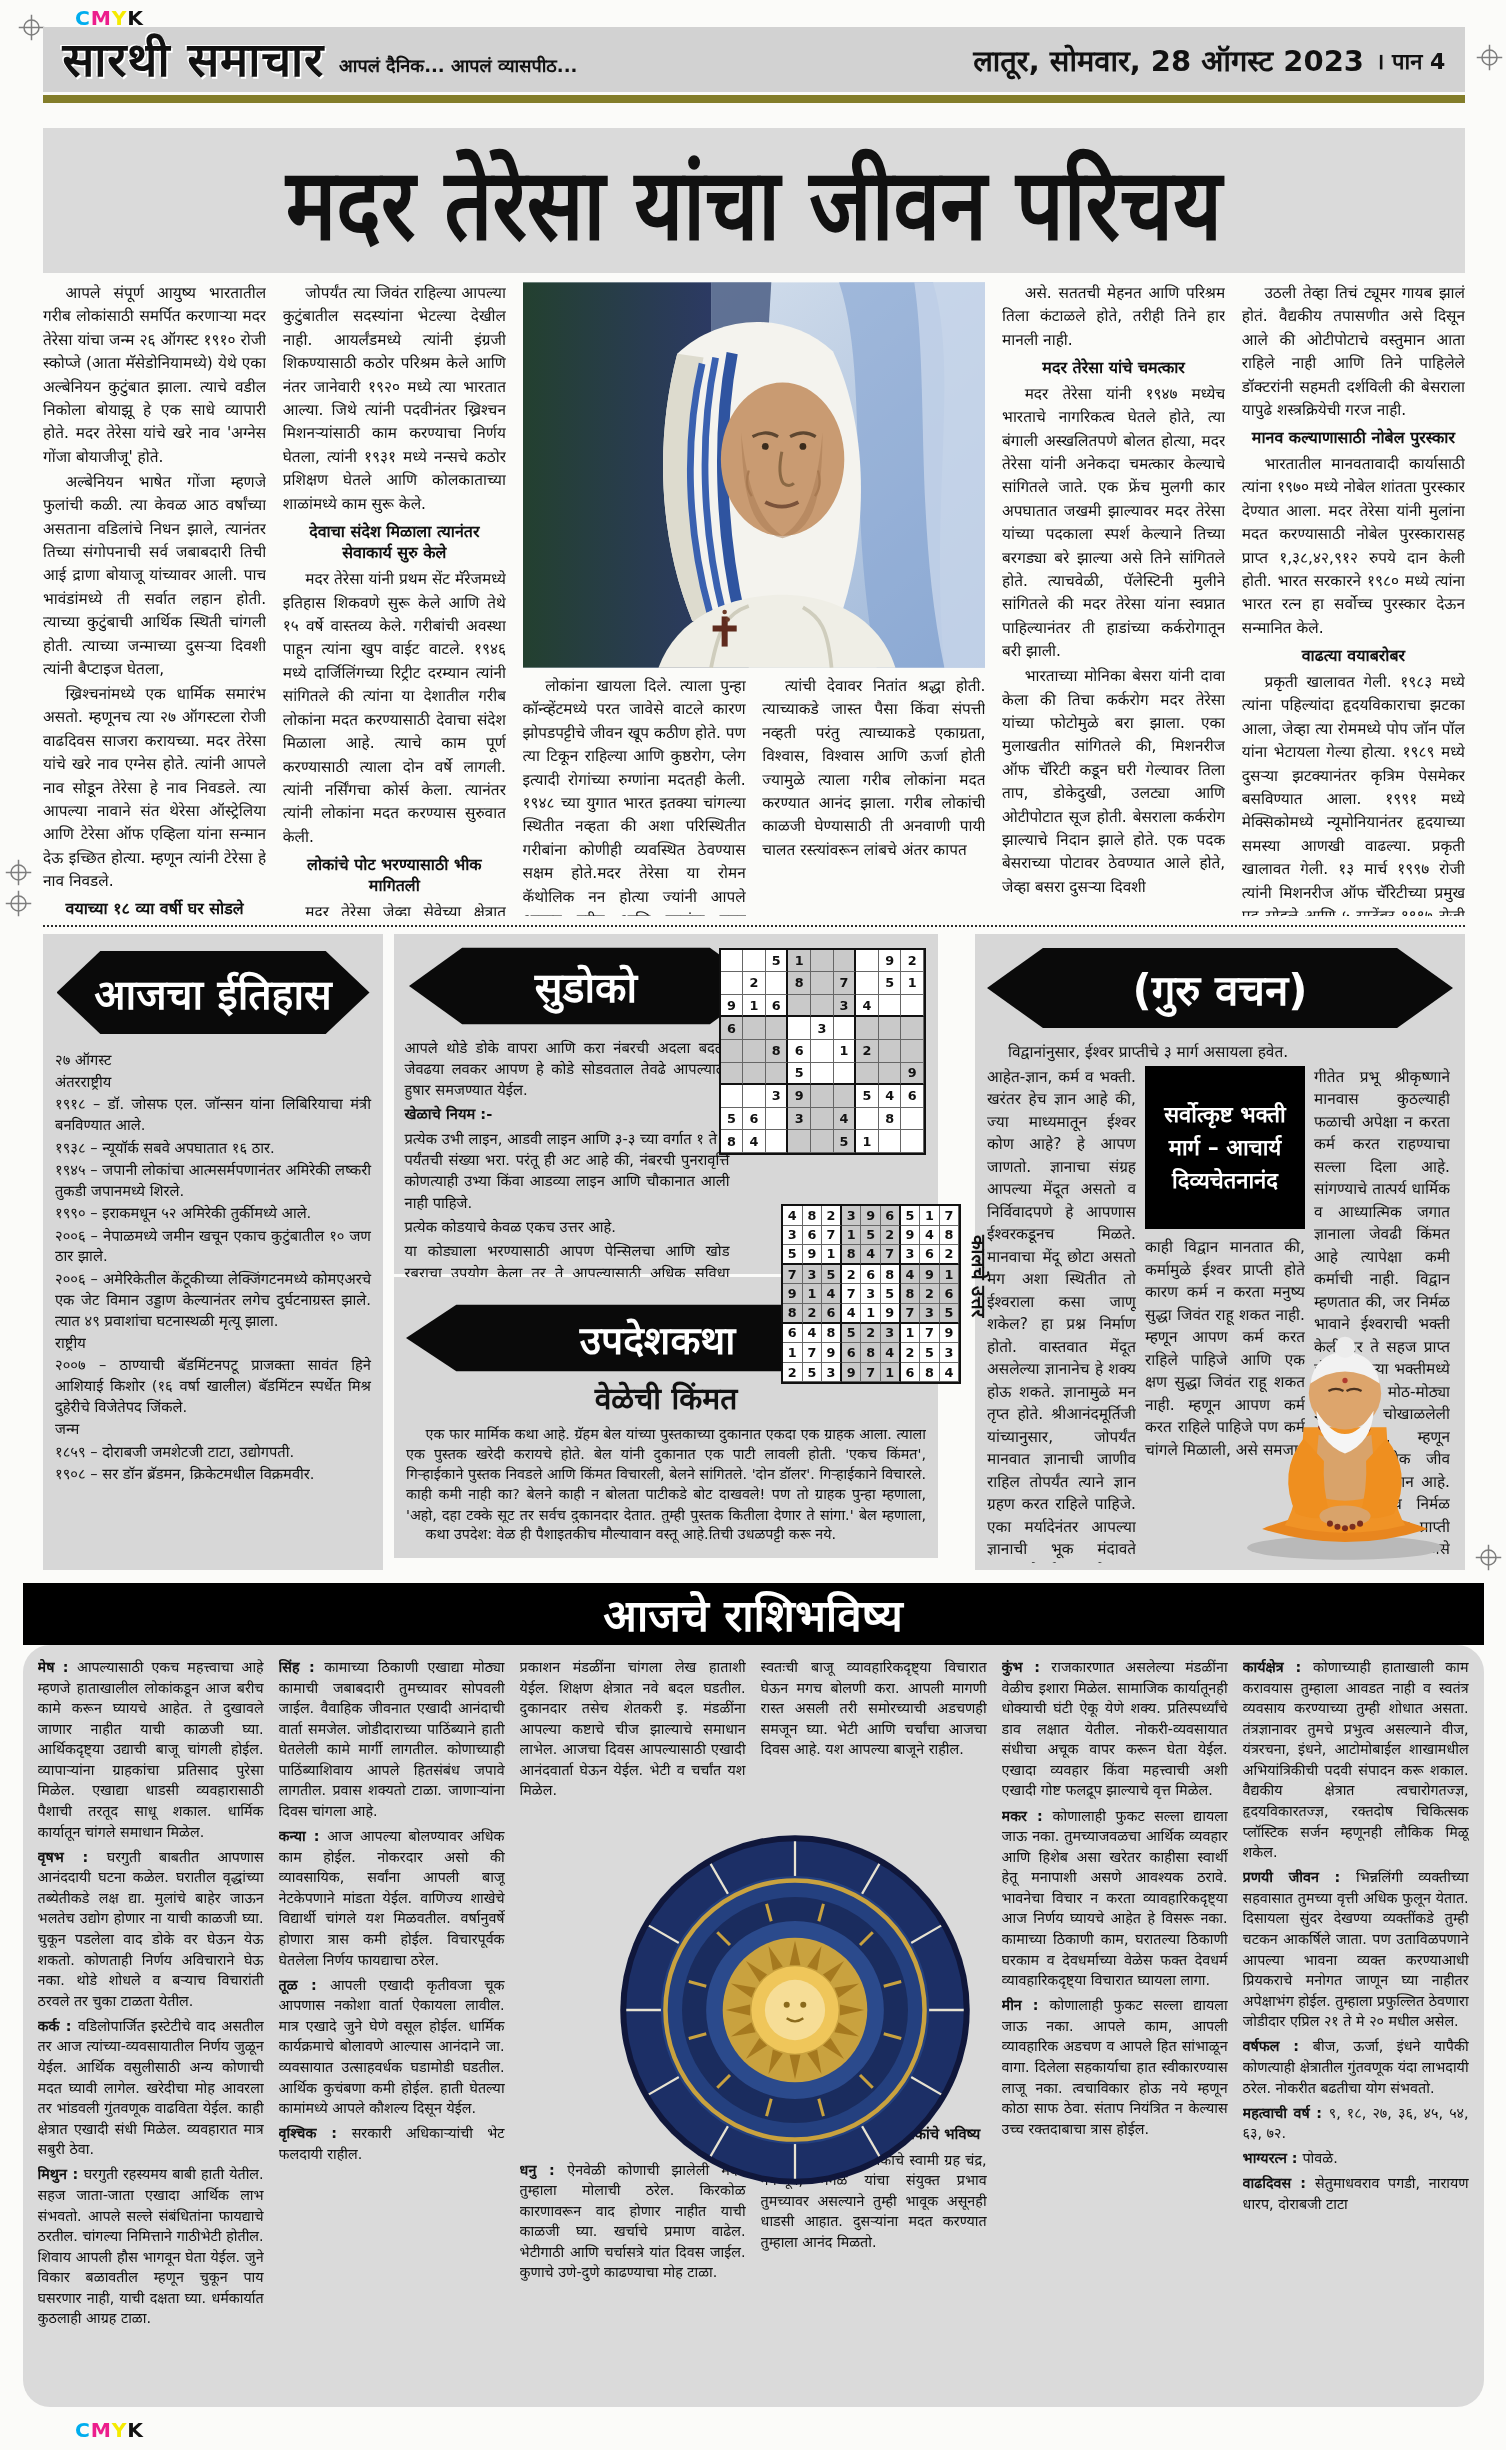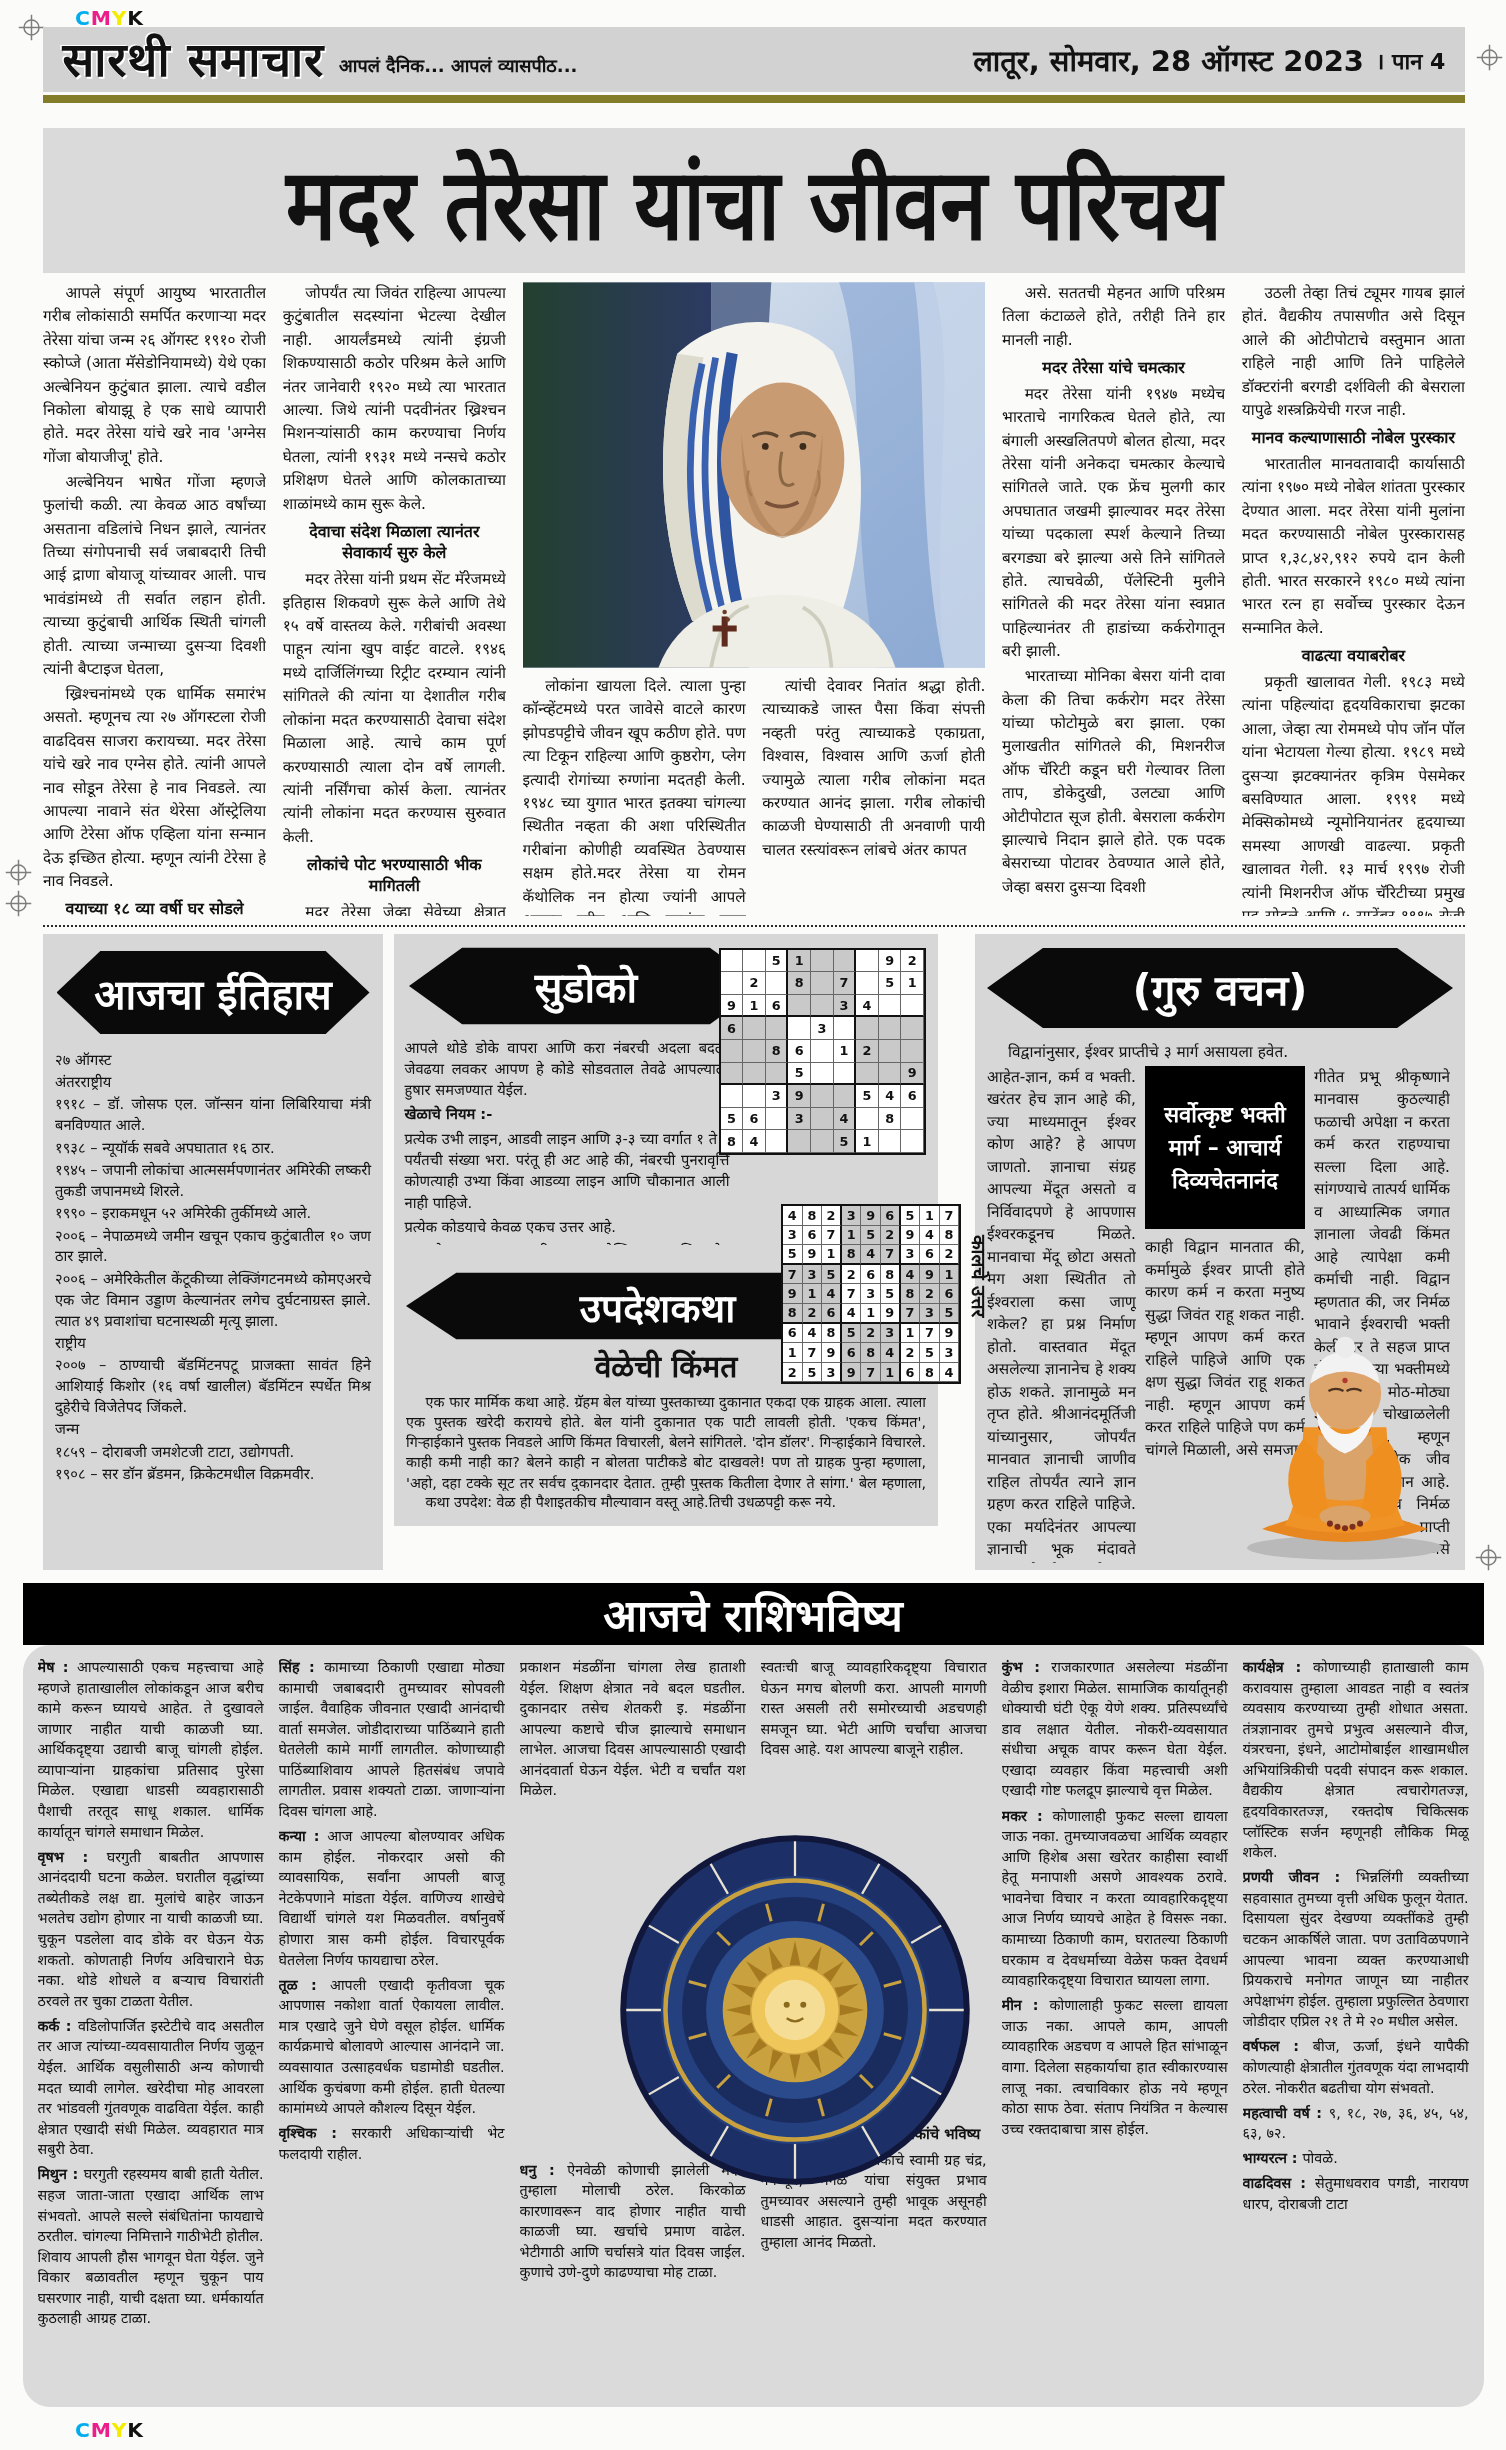--- a/index.html
+++ b/index.html
@@ -49,21 +49,21 @@
     clip-path:polygon(0 50%,15% 4%,85% 4%,100% 50%,85% 96%,15% 96%);}
   .sud-text{width:325px;font-size:14.7px;line-height:1.45;text-align:justify;}
   .sud-text p{margin:0 0 3px;}
   .sgrid{display:grid;background:#fff;border:2.3px solid #111;}
   .sgrid .cell{display:flex;align-items:center;justify-content:center;
     font-size:12.8px;font-weight:bold;color:#111;background:#fff;}
   .sgrid .shade{background:#c9c9c9;}
   #sudoku-grid{position:absolute;right:12px;top:13.6px;grid-template-columns:repeat(9,22.6px);grid-auto-rows:22.6px;}
   #sudoku-solution{left:781px;top:1204px;grid-template-columns:repeat(9,19.6px);grid-auto-rows:19.6px;z-index:5;}
   #answer-label{left:966px;top:1235px;writing-mode:vertical-rl;font-size:19px;font-weight:bold;z-index:5;}
-  #updesh-panel{left:394px;top:1245px;width:544px;height:281px;padding:24px 12px;overflow:hidden;}
+  #updesh-panel{left:394px;top:1277px;width:544px;height:281px;padding:24px 12px;overflow:hidden;}
   #updesh-ribbon{height:71px;width:503px;font-size:39px;margin:1.5px 0 3px;
     clip-path:polygon(0 50%,10% 3%,100% 3%,100% 97%,10% 97%);}
   #story-title{text-align:center;font-weight:bold;font-size:30px;margin:1.5px 0 6px;}
   #story-paras{height:99px;overflow:hidden;}
   #story-paras p{font-size:14.3px;line-height:1.42;text-align:justify;margin:0 0 3px;text-indent:19.6px;}
   .moral{font-size:14.3px;text-indent:19.6px;margin:1.5px 0 0;}
   #guru-panel{left:975px;top:934px;width:490px;height:636px;padding:9px 12px;overflow:hidden;}
   #guru-ribbon{height:87px;font-size:42px;margin:1.5px 0 9px;
     clip-path:polygon(0 50%,12% 4%,88% 4%,100% 50%,88% 96%,12% 96%);}
   .guru-lead{font-size:15.4px;line-height:1.45;text-align:justify;text-indent:21px;margin:0 0 3px;}
@@ -155,21 +155,21 @@
       <div class="a-col photo-clear">
         <p>त्यांची देवावर नितांत श्रद्धा होती. त्याच्याकडे जास्त पैसा किंवा संपत्ती नव्हती परंतु त्याच्याकडे एकाग्रता, विश्वास, विश्वास आणि ऊर्जा होती ज्यामुळे त्याला गरीब लोकांना मदत करण्यात आनंद झाला. गरीब लोकांची काळजी घेण्यासाठी ती अनवाणी पायी चालत रस्त्यांवरून लांबचे अंतर कापत</p>
       </div>
       <div class="a-col">
         <p>असे. सततची मेहनत आणि परिश्रम तिला कंटाळले होते, तरीही तिने हार मानली नाही.</p>
         <div class="sub-head">मदर तेरेसा यांचे चमत्कार</div>
         <p>मदर तेरेसा यांनी १९४७ मध्येच भारताचे नागरिकत्व घेतले होते, त्या बंगाली अस्खलितपणे बोलत होत्या, मदर तेरेसा यांनी अनेकदा चमत्कार केल्याचे सांगितले जाते. एक फ्रेंच मुलगी कार अपघातात जखमी झाल्यावर मदर तेरेसा यांच्या पदकाला स्पर्श केल्याने तिच्या बरगड्या बरे झाल्या असे तिने सांगितले होते. त्याचवेळी, पॅलेस्टिनी मुलीने सांगितले की मदर तेरेसा यांना स्वप्नात पाहिल्यानंतर ती हाडांच्या कर्करोगातून बरी झाली.</p>
         <p>भारताच्या मोनिका बेसरा यांनी दावा केला की तिचा कर्करोग मदर तेरेसा यांच्या फोटोमुळे बरा झाला. एका मुलाखतीत सांगितले की, मिशनरीज ऑफ चॅरिटी कडून घरी गेल्यावर तिला ताप, डोकेदुखी, उलट्या आणि ओटीपोटात सूज होती. बेसराला कर्करोग झाल्याचे निदान झाले होते. एक पदक बेसराच्या पोटावर ठेवण्यात आले होते, जेव्हा बसरा दुसऱ्या दिवशी</p>
       </div>
       <div class="a-col">
-        <p>उठली तेव्हा तिचं ट्यूमर गायब झालं होतं. वैद्यकीय तपासणीत असे दिसून आले की ओटीपोटाचे वस्तुमान आता राहिले नाही आणि तिने पाहिलेले डॉक्टरांनी बरगडी दर्शविली की बेसराला यापुढे शस्त्रक्रियेची गरज नाही.</p>
+        <p>उठली तेव्हा तिचं ट्यूमर गायब झालं होतं. वैद्यकीय तपासणीत असे दिसून आले की ओटीपोटाचे वस्तुमान आता राहिले नाही आणि तिने पाहिलेले डॉक्टरांनी सहमती दर्शविली की बेसराला यापुढे शस्त्रक्रियेची गरज नाही.</p>
         <div class="sub-head">मानव कल्याणासाठी नोबेल पुरस्कार</div>
         <p>भारतातील मानवतावादी कार्यासाठी त्यांना १९७० मध्ये नोबेल शांतता पुरस्कार देण्यात आला. मदर तेरेसा यांनी मुलांना मदत करण्यासाठी नोबेल पुरस्कारासह प्राप्त १,३८,४२,९१२ रुपये दान केली होती. भारत सरकारने १९८० मध्ये त्यांना भारत रत्न हा सर्वोच्च पुरस्कार देऊन सन्मानित केले.</p>
         <div class="sub-head">वाढत्या वयाबरोबर</div>
         <p>प्रकृती खालावत गेली. १९८३ मध्ये त्यांना पहिल्यांदा हृदयविकाराचा झटका आला, जेव्हा त्या रोममध्ये पोप जॉन पॉल यांना भेटायला गेल्या होत्या. १९८९ मध्ये दुसऱ्या झटक्यानंतर कृत्रिम पेसमेकर बसविण्यात आला. १९९१ मध्ये मेक्सिकोमध्ये न्यूमोनियानंतर हृदयाच्या समस्या आणखी वाढल्या. प्रकृती खालावत गेली. १३ मार्च १९९७ रोजी त्यांनी मिशनरीज ऑफ चॅरिटीच्या प्रमुख पद सोडले आणि ५ सप्टेंबर १९९७ रोजी त्यांचे निधन झाले.</p>
       </div>
     </div>
   <svg id="mt-photo" viewBox="0 0 614 512">
     <defs>
       <linearGradient id="bgL" x1="0" y1="0" x2="1" y2="0">
         <stop offset="0" stop-color="#23402f"></stop>

